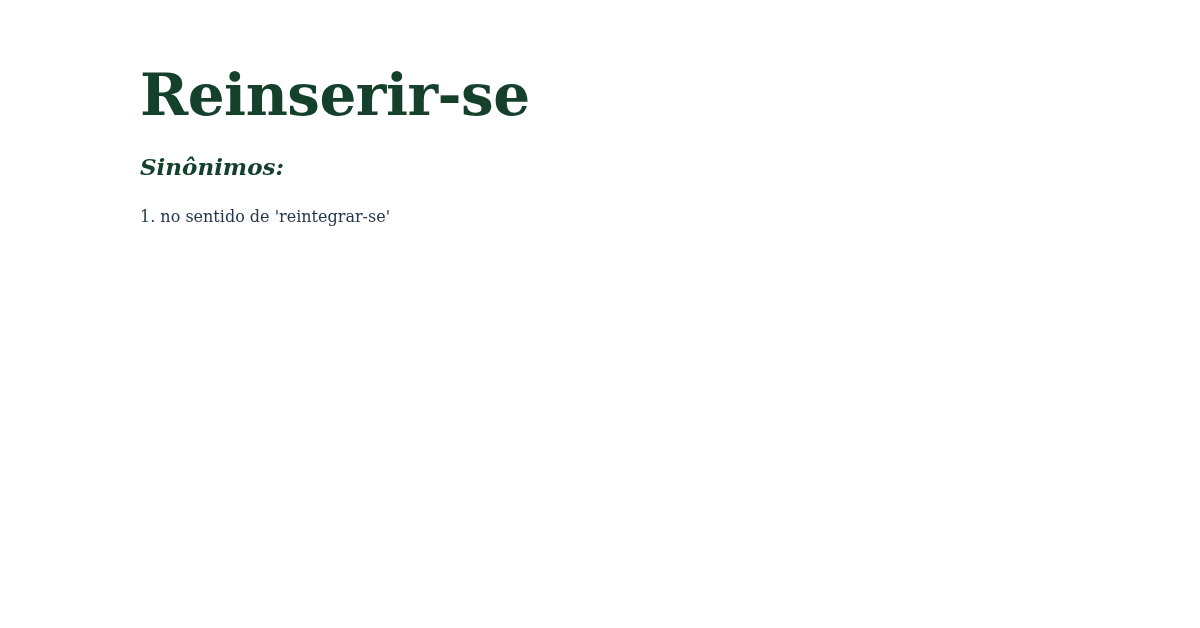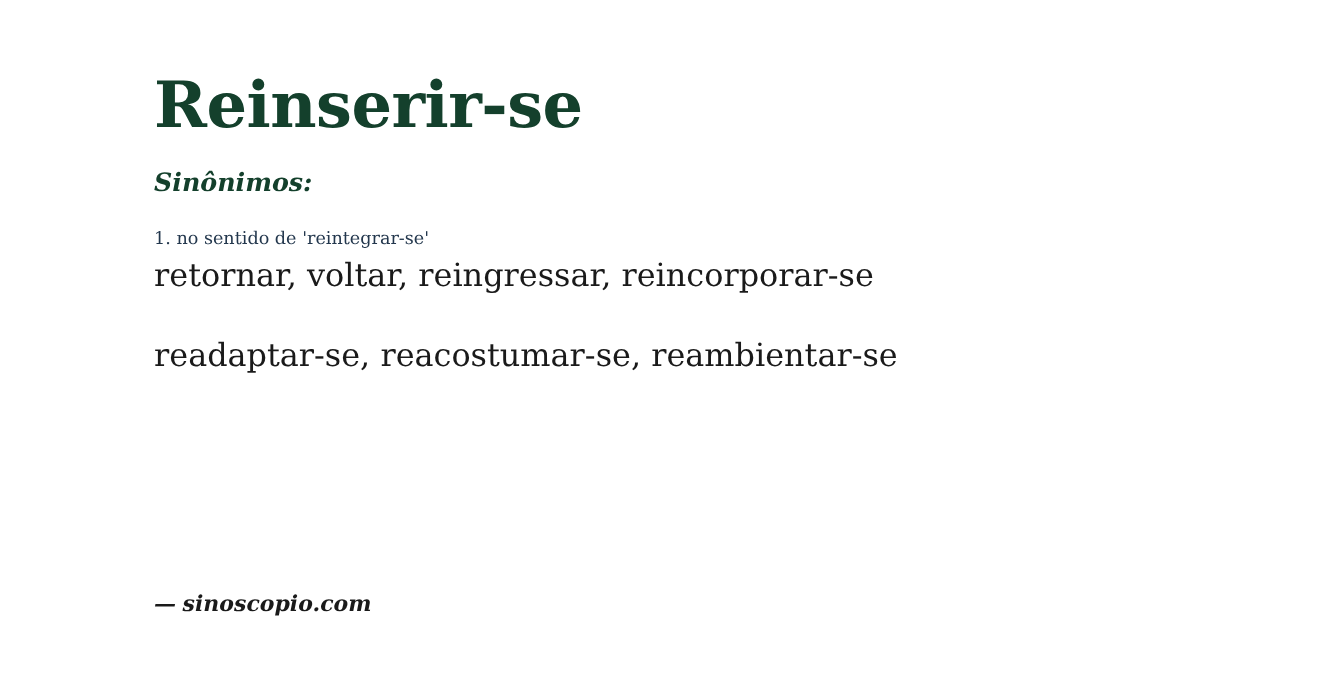--- a/index.html
+++ b/index.html
@@ -115,27 +115,22 @@
 <div class="card">
 
   <h1 class="headword">Reinserir-se</h1>
 
   <div class="subtitle">Sinônimos:</div>
 
   <ul class="senses">
 
     <li class="sense">
       <span class="sense-label">1. no sentido de 'reintegrar-se'</span>
-      <span class="sense-synonyms">retornar, voltar, reingressar, reincorporar-se</span>
     </li>
 
     <li class="sense">
-      <span class="sense-synonyms">readaptar-se, reacostumar-se, reambientar-se</span>
     </li>
 
 
   </ul>
 
-  <div class="footer">
-    <span class="dash">—</span><span>sinoscopio.com</span>
-  </div>
 
 </div>
 
 </body></html>

